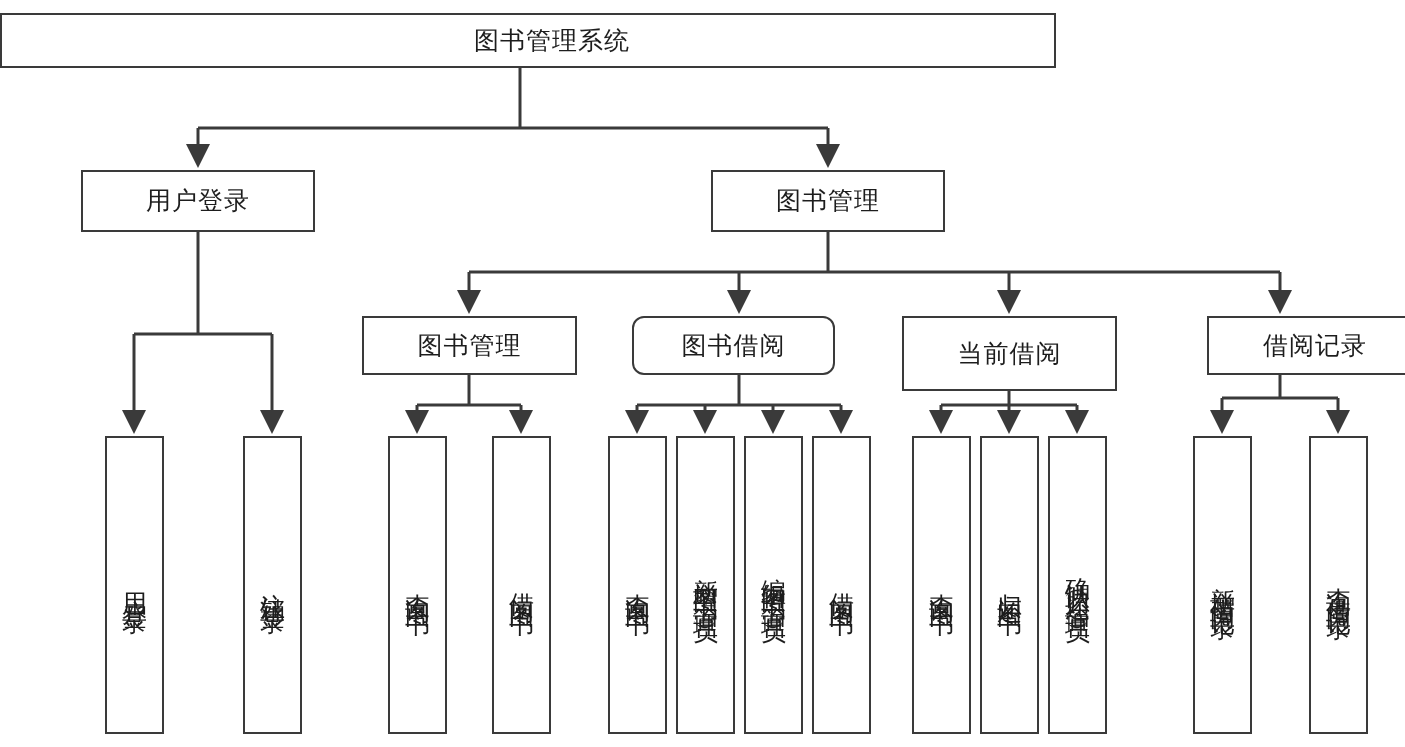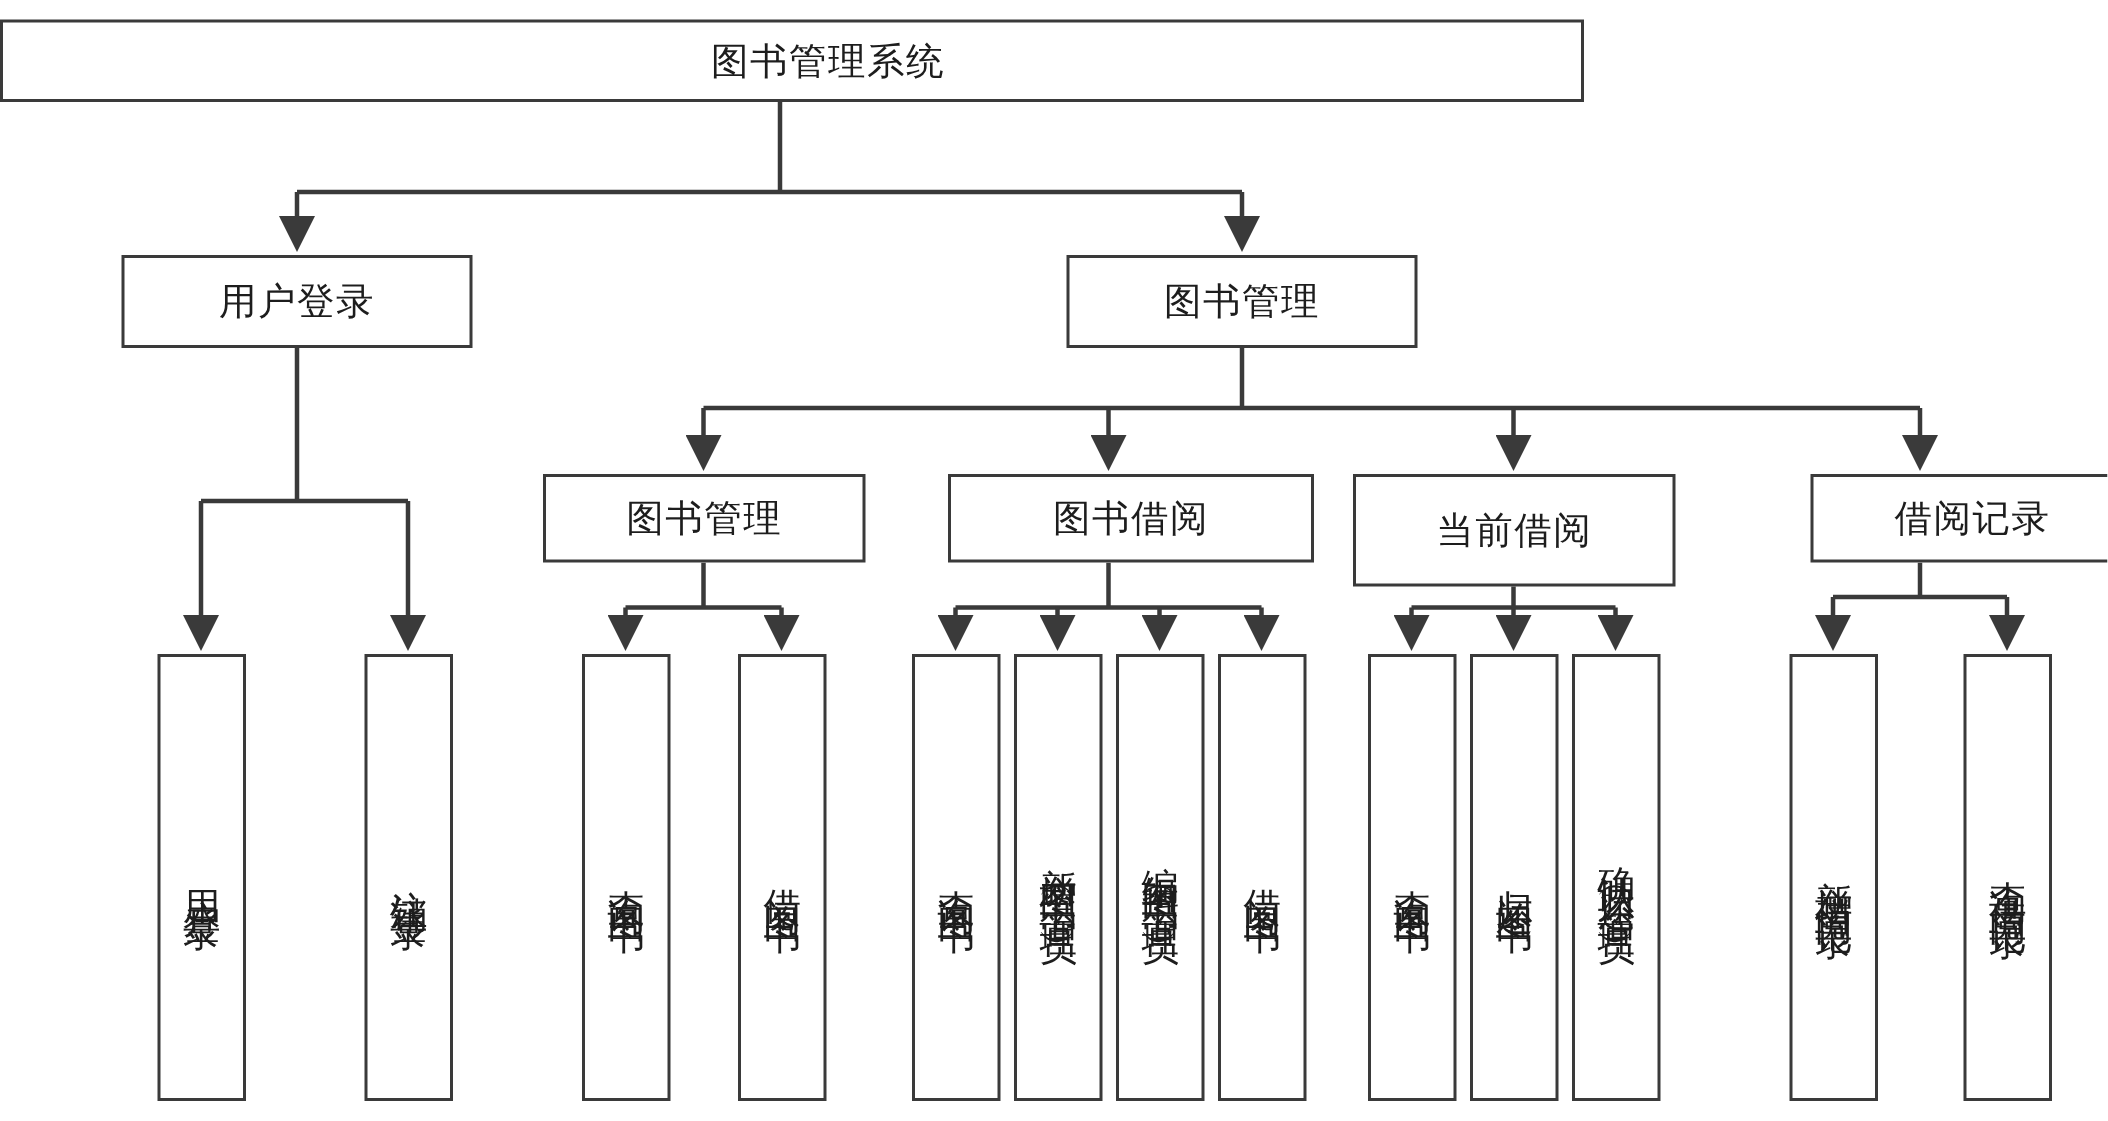--- a/index.html
+++ b/index.html
@@ -143,21 +143,21 @@
   <div class="node horiz" style="left:81px; top:170px; width:234px; height:62px;">
     <span class="node-label">用户登录</span>
   </div>
   <div class="node horiz" style="left:711px; top:170px; width:234px; height:62px;">
     <span class="node-label">图书管理</span>
   </div>
 
   <div class="node horiz" style="left:362px; top:316px; width:215px; height:59px;">
     <span class="node-label">图书管理</span>
   </div>
-  <div class="node horiz" style="left:632px; top:316px; width:244px; height:59px;">
+  <div class="node horiz" style="left:632px; top:316px; width:203px; height:59px;border-radius:12px;">
     <span class="node-label">图书借阅</span>
   </div>
   <div class="node horiz" style="left:902px; top:316px; width:215px; height:75px;">
     <span class="node-label">当前借阅</span>
   </div>
   <div class="node horiz" style="left:1172px; top:316px; width:216px; height:59px;margin-left:35px;">
     <span class="node-label">借阅记录</span>
   </div>
 
   <div class="node vert" style="left:105px; top:436px; width:59px; height:298px;">

